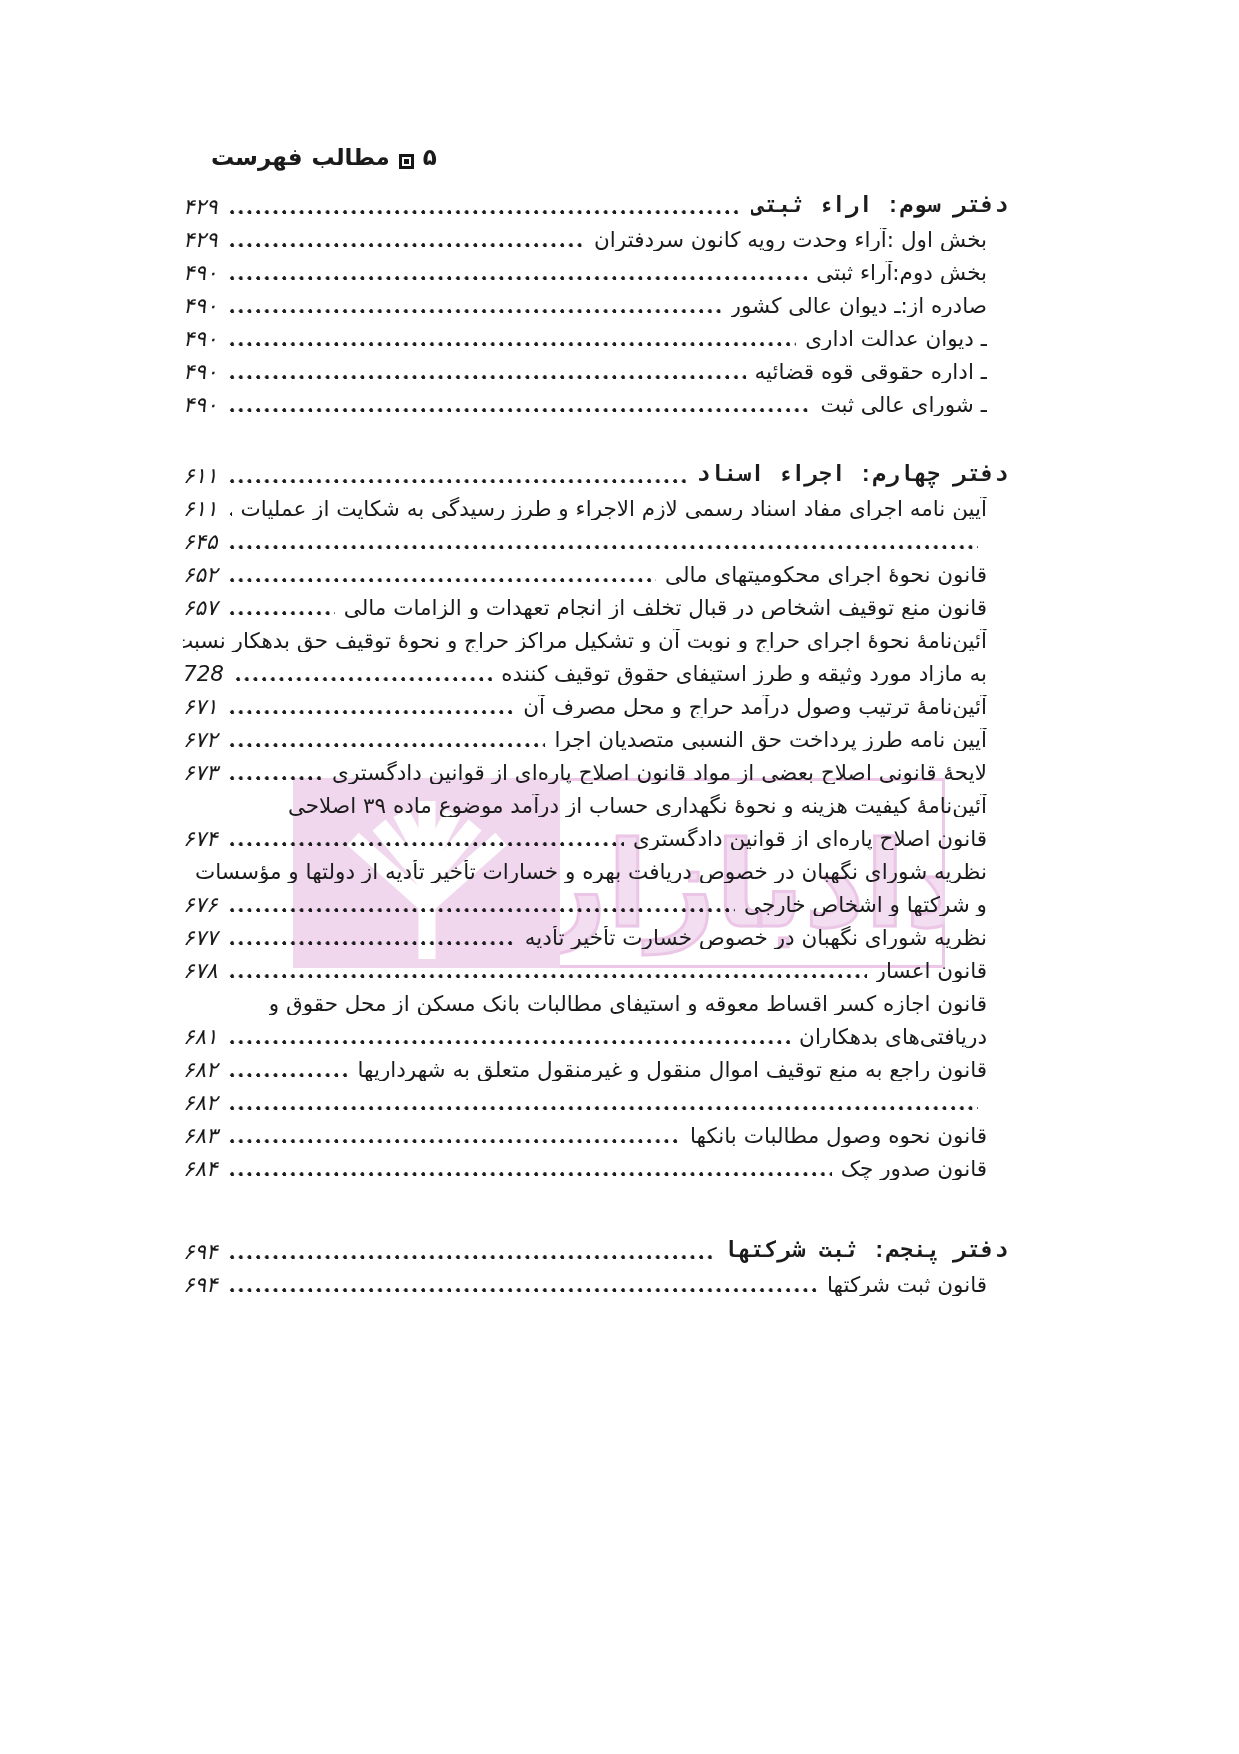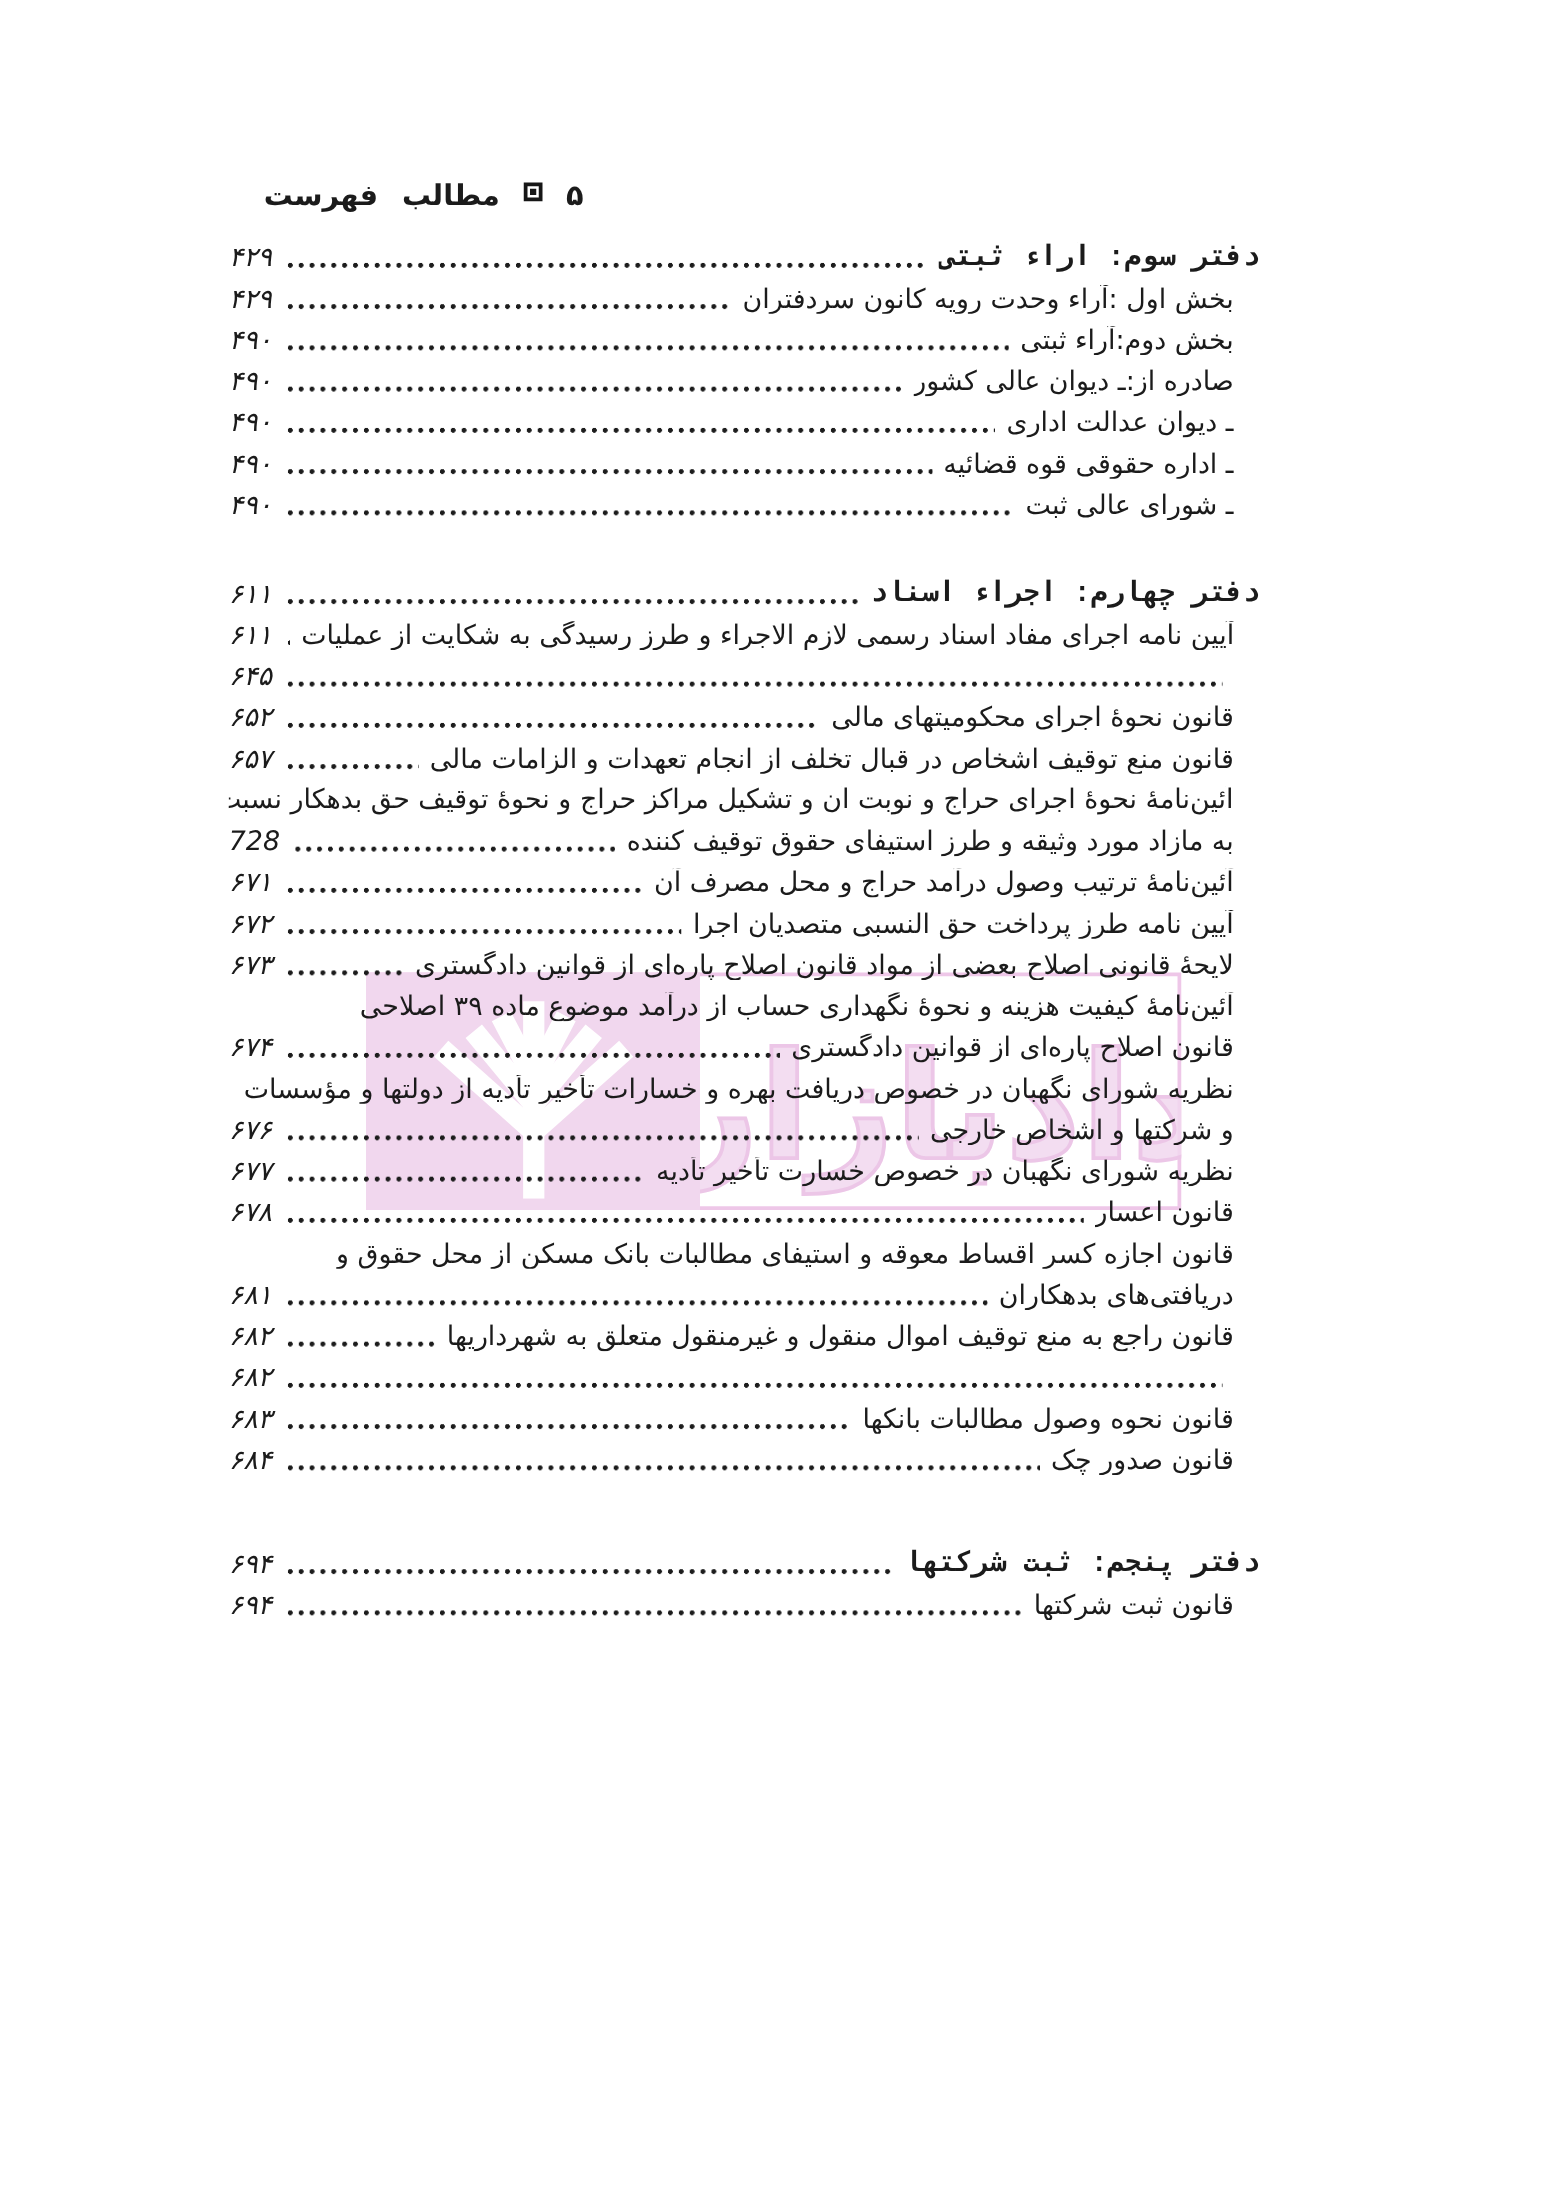--- a/index.html
+++ b/index.html
@@ -8,21 +8,21 @@
     width:1239px;height:1754px;
     background:#ffffff;
     margin:0 auto;
     overflow:hidden;
     font-family:"DejaVu Sans",sans-serif;
     color:#1b1b1b;
   }
   
   .hdr{
     position:absolute;left:211px;top:146px;
-    display:flex;align-items:flex-start;gap:19px;
+    display:flex;align-items:flex-end;gap:9px;
     font-weight:bold;font-size:23px;line-height:1;
     direction:ltr;
   }
   .hdr span{direction:rtl;unicode-bidi:isolate;}
   .hdr-square{
     display:inline-block;width:15px;height:15px;box-sizing:border-box;
     border:3px solid #161616;background:#fff;position:relative;
   }
   .hdr-square::after{
     content:"";position:absolute;left:2px;top:2px;width:5px;height:5px;background:#161616;

